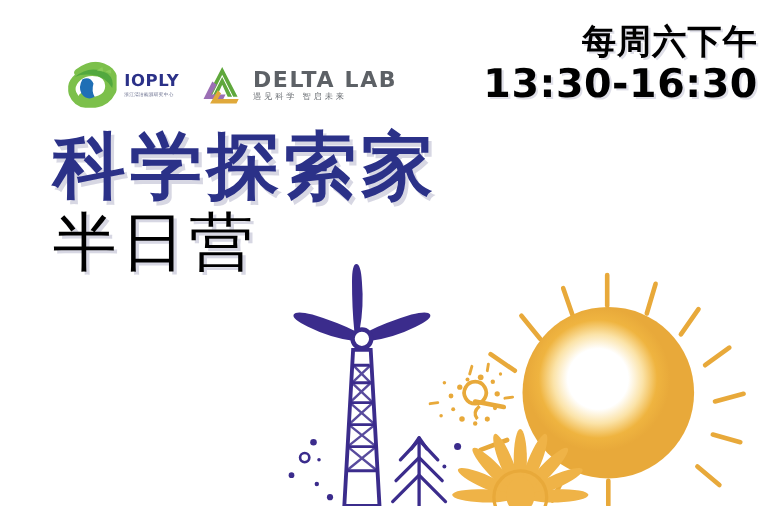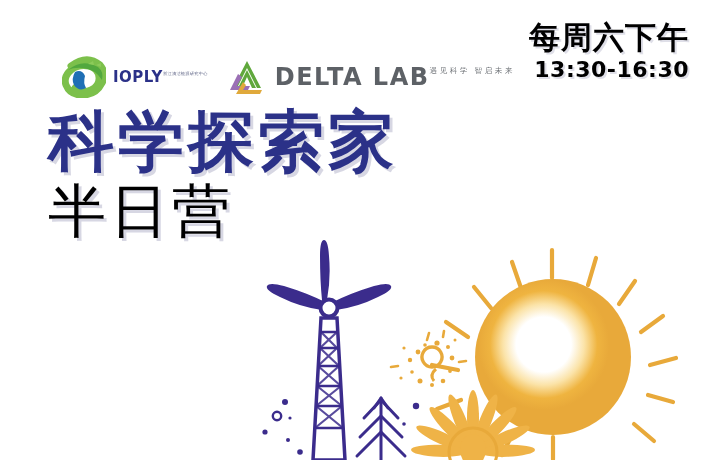--- a/index.html
+++ b/index.html
@@ -26,40 +26,40 @@
     gap: 18px;
   }
   .logo-block {
     display: flex;
     align-items: center;
     gap: 7px;
   }
   .logo-mark { display: block; }
   .logo-text-col {
     display: flex;
-    flex-direction: row;
+    flex-direction: column;
     justify-content: center;
     line-height: 1;
   }
   .ioply-word {
     font-size: 15px;
     font-weight: 700;
     letter-spacing: 0.5px;
     color: #2B3188;
     font-family: "DejaVu Sans", sans-serif;
   }
   .ioply-sub {
     font-size: 4.2px;
     letter-spacing: 0.3px;
     color: #5b6183;
     margin-top: 2.5px;
     white-space: nowrap;
   }
   .delta-word {
-    font-size: 24px;
+    font-size: 20px;
     font-weight: 700;
     letter-spacing: 1.5px;
     color: #5d6166;
     font-family: "DejaVu Sans", sans-serif;
   }
   .delta-sub {
     font-size: 7.5px;
     letter-spacing: 2.6px;
     color: #6d7176;
     margin-top: 2px;
@@ -75,33 +75,33 @@
     color: #000000;
     line-height: 1.06;
   }
   #schedule .sched-day {
     font-size: 31px;
     font-weight: 900;
     letter-spacing: 1px;
     text-shadow: 2px 2px 0 rgba(150,150,180,0.30);
   }
   #schedule .sched-time {
-    font-size: 22px;
+    font-size: 36px;
     font-weight: 900;
     letter-spacing: 0.5px;
     margin-top: 3px;
     font-family: "DejaVu Sans", sans-serif;
     text-shadow: 2px 2px 0 rgba(150,150,180,0.30);
   }
 
   
   #headline {
     position: absolute;
     left: 48px;
-    top: 108px;
+    top: 118px;
   }
   .title-cn-1 {
     font-size: 66px;
     font-weight: 900;
     color: #2B3188;
     letter-spacing: 4px;
     line-height: 1;
     text-shadow: 3px 3px 0 rgba(140,140,175,0.35);
   }
   .title-row-2 {

